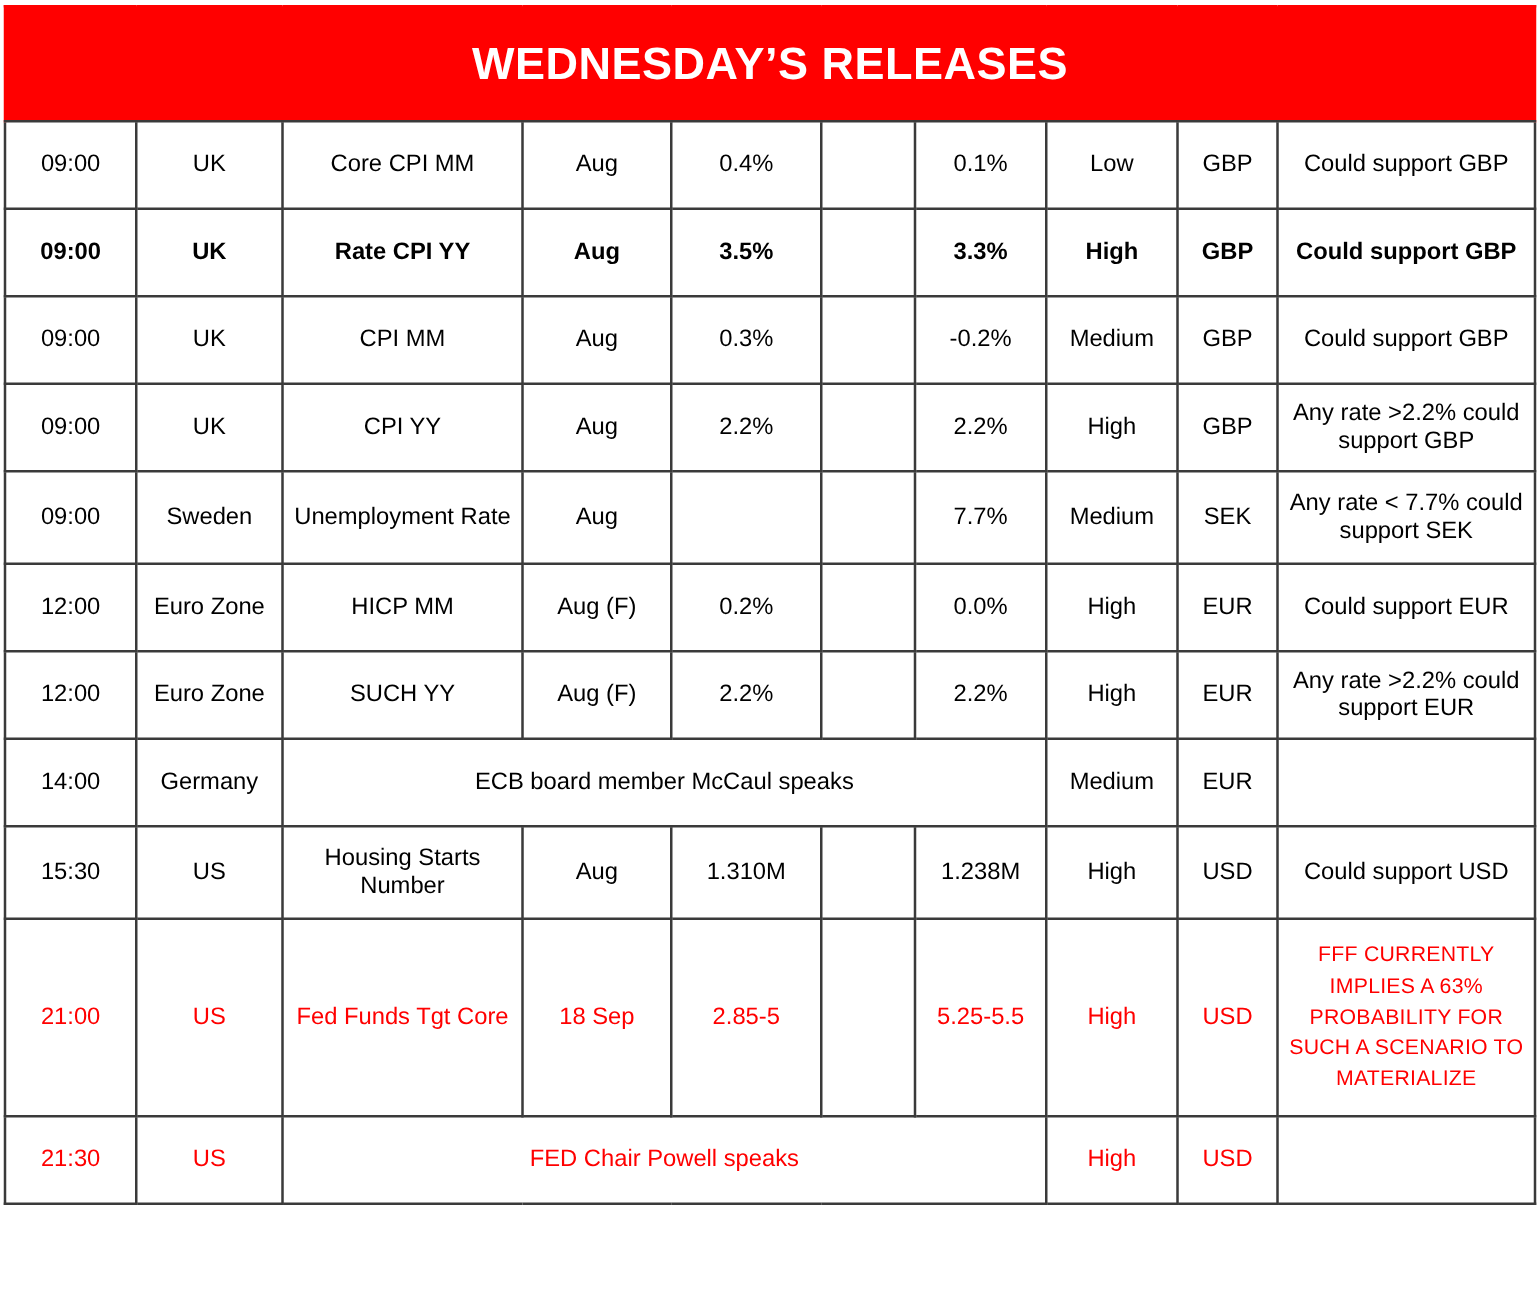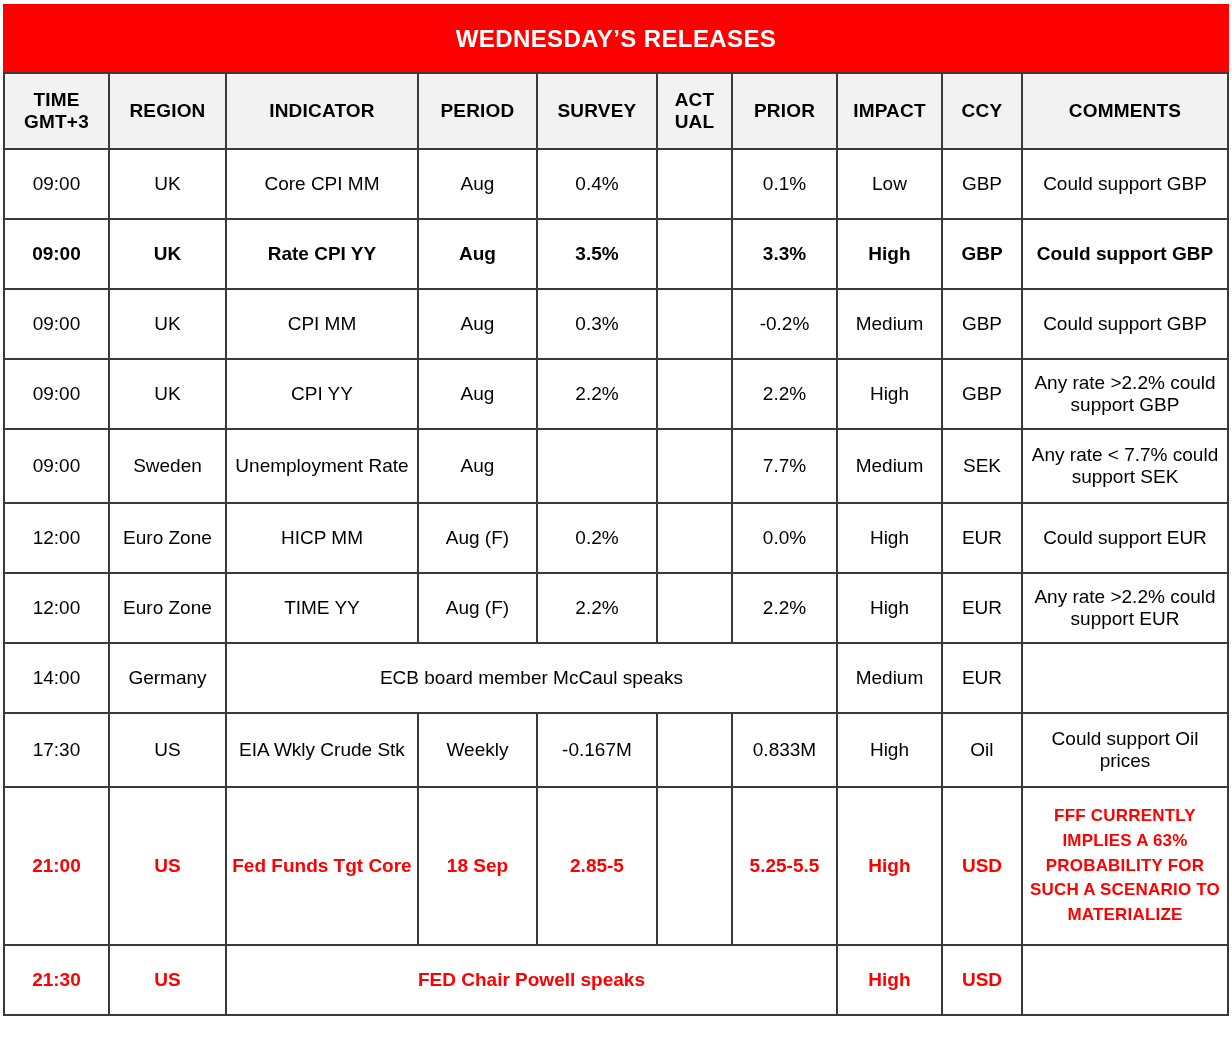--- a/index.html
+++ b/index.html
@@ -40,25 +40,25 @@
     word-wrap: break-word;
     overflow-wrap: break-word;
   }
 
   
   tr.banner-row td {
     background: #ff0000;
     border: 2px solid #ff0000;
     border-bottom: 2px solid #3a3a3a;
     color: #ffffff;
-    font-size: 24px;
+    font-size: 36px;
     font-weight: bold;
     letter-spacing: 0.4px;
     height: 58px;
-    padding: 4px;
+    padding: 16px;
   }
 
   
   tr.head-row th {
     background: #f2f2f2;
     font-weight: bold;
     font-size: 19px;
     height: 70px;
     letter-spacing: 0.2px;
   }
@@ -77,21 +77,21 @@
 
   
   tr.data-row td { height: 64px; }
   tr.data-row.tall td { height: 68px; }
   tr.r-fedfunds td { height: 152px; }
 
   
   tr.bold-row td { font-weight: bold; }
   tr.red-row td {
     color: #ff0000;
-    font-weight: bold;
+    font-weight: normal;
   }
   tr.r-fedfunds td.comments-cell {
     font-size: 17px;
     line-height: 1.45;
     letter-spacing: 0.2px;
   }
   td.merged-cell { text-align: center; margin-left: 44px; }
 </style>
 </head>
 <body>
@@ -108,38 +108,20 @@
       <col class="c-prior">
         <col class="c-impact">
         <col class="c-ccy">
       <col class="c-comm">
     </colgroup>
 
     <thead>
       <tr class="banner-row">
         <td colspan="10">WEDNESDAY’S RELEASES</td>
       </tr>
-      <tr class="head-row">
-        <th>
-          <span>TIME</span><br>
-          <span>GMT+3</span>
-        </th>
-        <th>REGION</th>
-        <th>INDICATOR</th>
-        <th>PERIOD</th>
-        <th>SURVEY</th>
-        <th>
-          <span>ACT</span><br>
-          <span>UAL</span>
-        </th>
-        <th>PRIOR</th>
-        <th>IMPACT</th>
-        <th>CCY</th>
-        <th>COMMENTS</th>
-      </tr>
     </thead>
 
     <tbody id="calendar-body">
         <tr class="data-row ">
           <td>09:00</td>
           <td>UK</td>
           <td>Core CPI MM</td>
           <td>Aug</td>
           <td>0.4%</td>
           <td></td>
@@ -204,48 +186,48 @@
           <td>0.2%</td>
           <td></td>
           <td>0.0%</td>
           <td>High</td>
           <td>EUR</td>
           <td class="comments-cell">Could support EUR</td>
         </tr>
         <tr class="data-row ">
           <td>12:00</td>
           <td>Euro Zone</td>
-          <td>TIME YY</td>
+          <td>SUCH YY</td>
           <td>Aug (F)</td>
           <td>2.2%</td>
           <td></td>
           <td>2.2%</td>
           <td>High</td>
           <td>EUR</td>
           <td class="comments-cell">Any rate &gt;2.2% could support EUR</td>
         </tr>
         <tr class="data-row ">
           <td>14:00</td>
           <td>Germany</td>
           <td colspan="5" class="merged-cell">ECB board member McCaul speaks</td>
           <td>Medium</td>
           <td>EUR</td>
           <td class="comments-cell"></td>
         </tr>
         <tr class="data-row tall">
-          <td>17:30</td>
+          <td>15:30</td>
           <td>US</td>
-          <td>EIA Wkly Crude Stk</td>
-          <td>Weekly</td>
-          <td>-0.167M</td>
-          <td></td>
-          <td>0.833M</td>
-          <td>High</td>
-          <td>Oil</td>
-          <td class="comments-cell">Could support Oil prices</td>
+          <td>Housing Starts Number</td>
+          <td>Aug</td>
+          <td>1.310M</td>
+          <td></td>
+          <td>1.238M</td>
+          <td>High</td>
+          <td>USD</td>
+          <td class="comments-cell">Could support USD</td>
         </tr>
         <tr class="data-row red-row r-fedfunds">
           <td>21:00</td>
           <td>US</td>
           <td>Fed Funds Tgt Core</td>
           <td>18 Sep</td>
           <td>2.85-5</td>
           <td></td>
           <td>5.25-5.5</td>
           <td>High</td>

